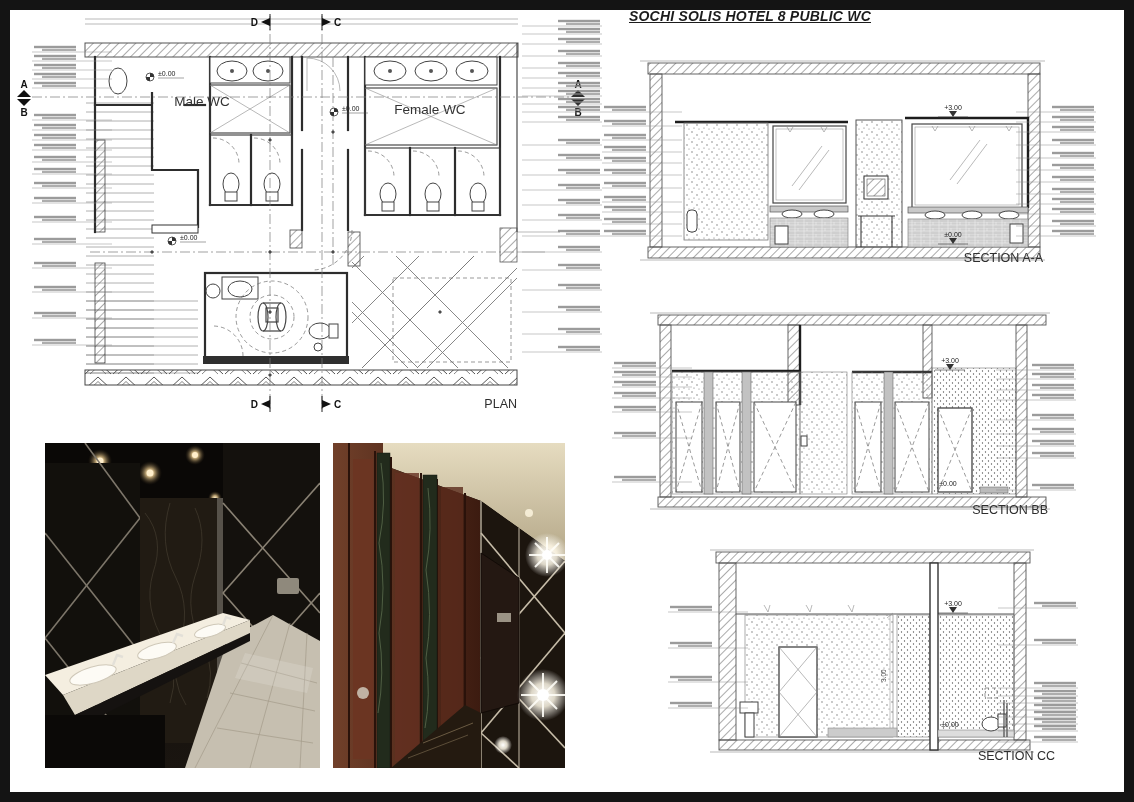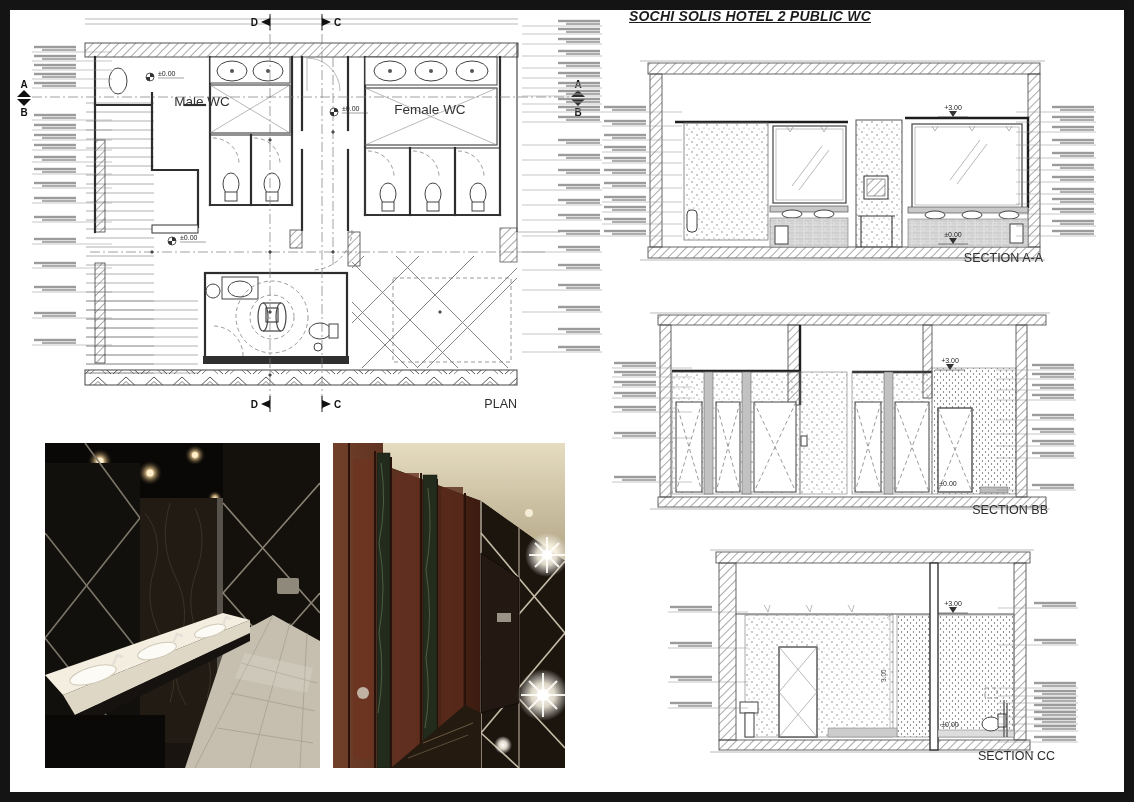--- a/index.html
+++ b/index.html
@@ -20,21 +20,21 @@
   .tlv{font-size:7px;fill:#222}
   .troom{font-size:13.5px;fill:#333}
   .tlabel{font-size:12.5px;fill:#2e2e2e}
   .tmk{font-size:10px;font-weight:700;fill:#111}
   .tdim{font-size:6.5px;fill:#444}
 </style>
 </head>
 <body>
 
 <div class="sheet">
-<div class="title">SOCHI SOLIS HOTEL 2 PUBLIC WC</div>
+<div class="title">SOCHI SOLIS HOTEL 8 PUBLIC WC</div>
 
 <svg width="1134" height="802" viewBox="0 0 1134 802">
 <defs>
   <pattern id="h45" width="6" height="6" patternUnits="userSpaceOnUse" patternTransform="rotate(45)">
     <line x1="0" y1="0" x2="0" y2="6" stroke="#555" stroke-width="1"></line>
   </pattern>
   <pattern id="stip" width="10" height="10" patternUnits="userSpaceOnUse">
     <circle cx="2" cy="2" r="0.65" fill="#666"></circle>
           <circle cx="7" cy="5" r="0.65" fill="#666"></circle>
     <circle cx="4" cy="8" r="0.6" fill="#666"></circle>

